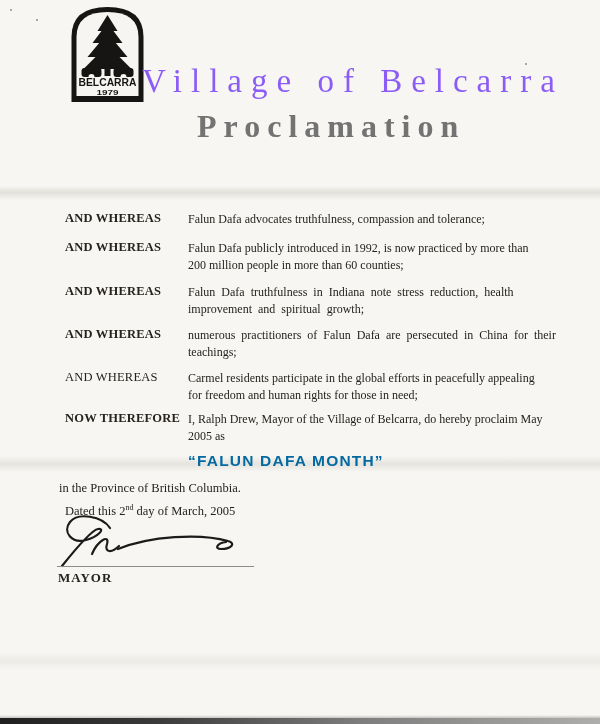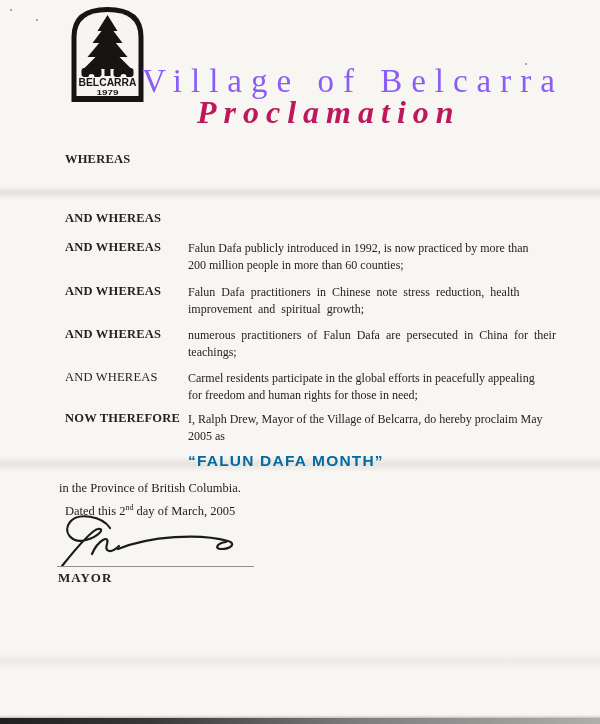--- a/index.html
+++ b/index.html
@@ -15,21 +15,21 @@
   .fold-band.b2{top:456px;height:16px;background:linear-gradient(180deg,rgba(205,202,196,0) 0%,rgba(203,200,194,.40) 50%,rgba(222,220,214,0) 100%)}
   .fold-band.b3{top:652px;height:18px;background:linear-gradient(180deg,rgba(210,208,202,0) 0%,rgba(212,210,204,.30) 50%,rgba(222,220,214,0) 100%)}
   .edge-strip{position:absolute;left:0;bottom:0;width:600px;height:6px;
     background:linear-gradient(90deg,#1f1f1f 0%,#383838 25%,#7d7d7d 60%,#aeaeac 100%)}
   .edge-strip-soft{position:absolute;left:0;bottom:6px;width:600px;height:3px;background:linear-gradient(180deg,rgba(150,148,144,0),rgba(150,148,144,.5))}
   .speck{position:absolute;width:2px;height:2px;border-radius:50%;background:#8f8d88}
 
   
   .logo{position:absolute;left:71px;top:7px}
   .title{position:absolute;left:142px;top:63px;font-size:33px;letter-spacing:9px;white-space:nowrap;color:#8b5cf6}
-  .subtitle{position:absolute;left:197px;top:94px;font-size:32px;font-weight:bold;font-style:italic;letter-spacing:7px;white-space:nowrap;color:#be185d}
+  .subtitle{position:absolute;left:197px;top:108px;font-size:32px;font-weight:bold;letter-spacing:7px;white-space:nowrap;color:#737373}
 
   
   .row{position:absolute;left:65px;width:523px;display:grid;grid-template-columns:123px 400px}
   .clause-label{font-weight:bold;font-size:12.5px;letter-spacing:.2px}
   .row.plain .clause-label{font-weight:normal}
   .clause-text{font-size:12px;line-height:17px;white-space:pre-line}
   .row.wide .clause-text{word-spacing:3px}
 
   .declaration{position:absolute;left:188px;top:452px;font-family:"Liberation Sans","DejaVu Sans",sans-serif;font-weight:bold;font-size:15.5px;letter-spacing:1.2px;color:#0369a1}
   .province{position:absolute;left:59px;top:481px;font-size:12.5px}
@@ -65,33 +65,33 @@
   <circle cx="20" cy="70" r="3" fill="#f6f5f1"></circle>
   <circle cx="52" cy="70" r="3" fill="#f6f5f1"></circle>
   <text x="36" y="79" text-anchor="middle" textLength="58" lengthAdjust="spacingAndGlyphs" font-family="Liberation Sans, sans-serif" font-weight="bold" font-size="10" fill="#171513">BELCARRA</text>
   <text x="36" y="88" text-anchor="middle" textLength="22" lengthAdjust="spacingAndGlyphs" font-family="Liberation Sans, sans-serif" font-weight="bold" font-size="8" fill="#171513">1979</text>
 </svg>
 
 <div class="title">Village of Belcarra</div>
 <div class="subtitle">Proclamation</div>
 
 <div class="row" style="top:152px">
-  <div class="clause-label">WHEREAS</div>
 </div>
 <div class="row" style="top:211px">
   <div class="clause-label">AND WHEREAS</div>
+  <div class="clause-text">Falun Dafa advocates truthfulness, compassion and tolerance;</div>
 </div>
 <div class="row" style="top:240px">
   <div class="clause-label">AND WHEREAS</div>
   <div class="clause-text">Falun Dafa publicly introduced in 1992, is now practiced by more than
 200 million people in more than 60 counties;</div>
 </div>
 <div class="row wide" style="top:284px">
   <div class="clause-label">AND WHEREAS</div>
-  <div class="clause-text">Falun Dafa practitioners in Chinese note stress reduction, health
+  <div class="clause-text">Falun Dafa truthfulness in Indiana note stress reduction, health
 improvement and spiritual growth;</div>
 </div>
 <div class="row wide" style="top:327px">
   <div class="clause-label">AND WHEREAS</div>
   <div class="clause-text">numerous practitioners of Falun Dafa are persecuted in China for their
 teachings;</div>
 </div>
 <div class="row plain" style="top:370px">
   <div class="clause-label">AND WHEREAS</div>
   <div class="clause-text">Carmel residents participate in the global efforts in peacefully appealing

